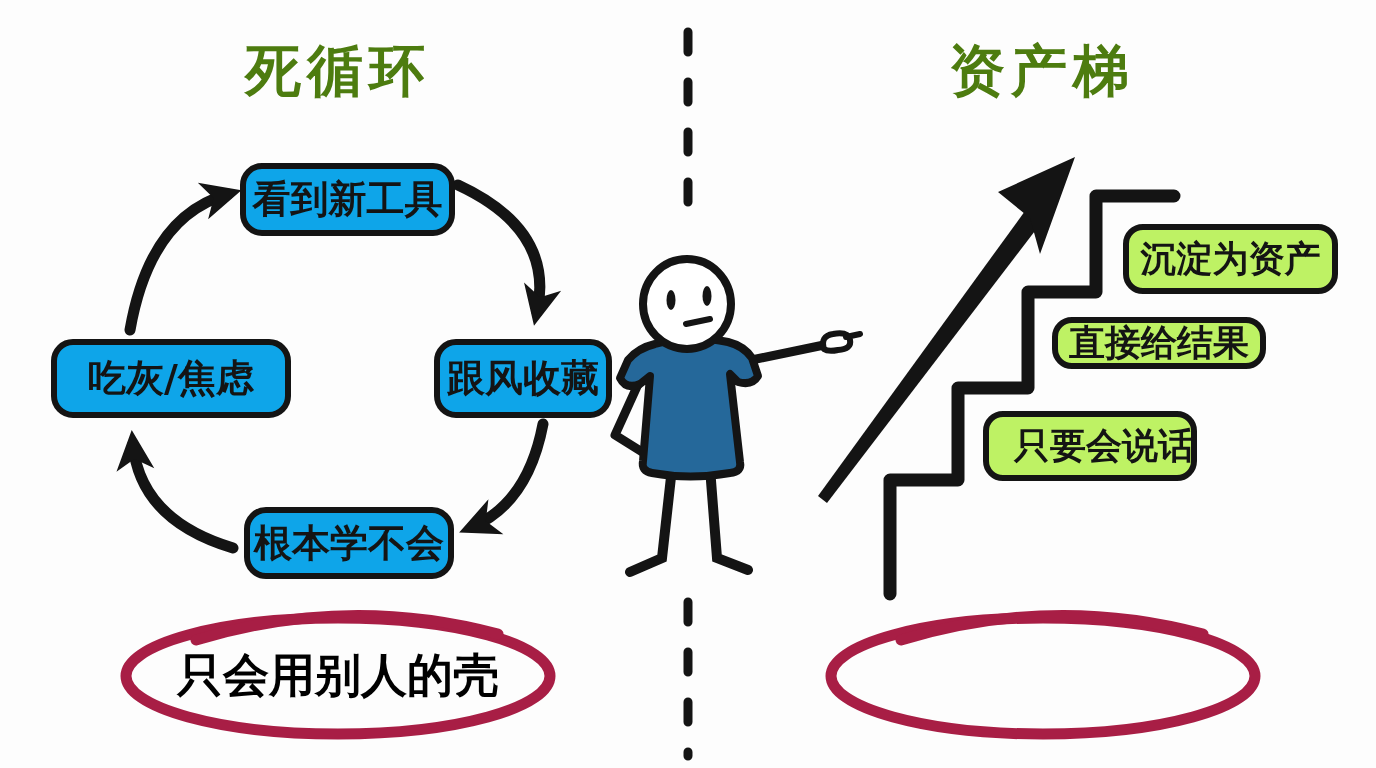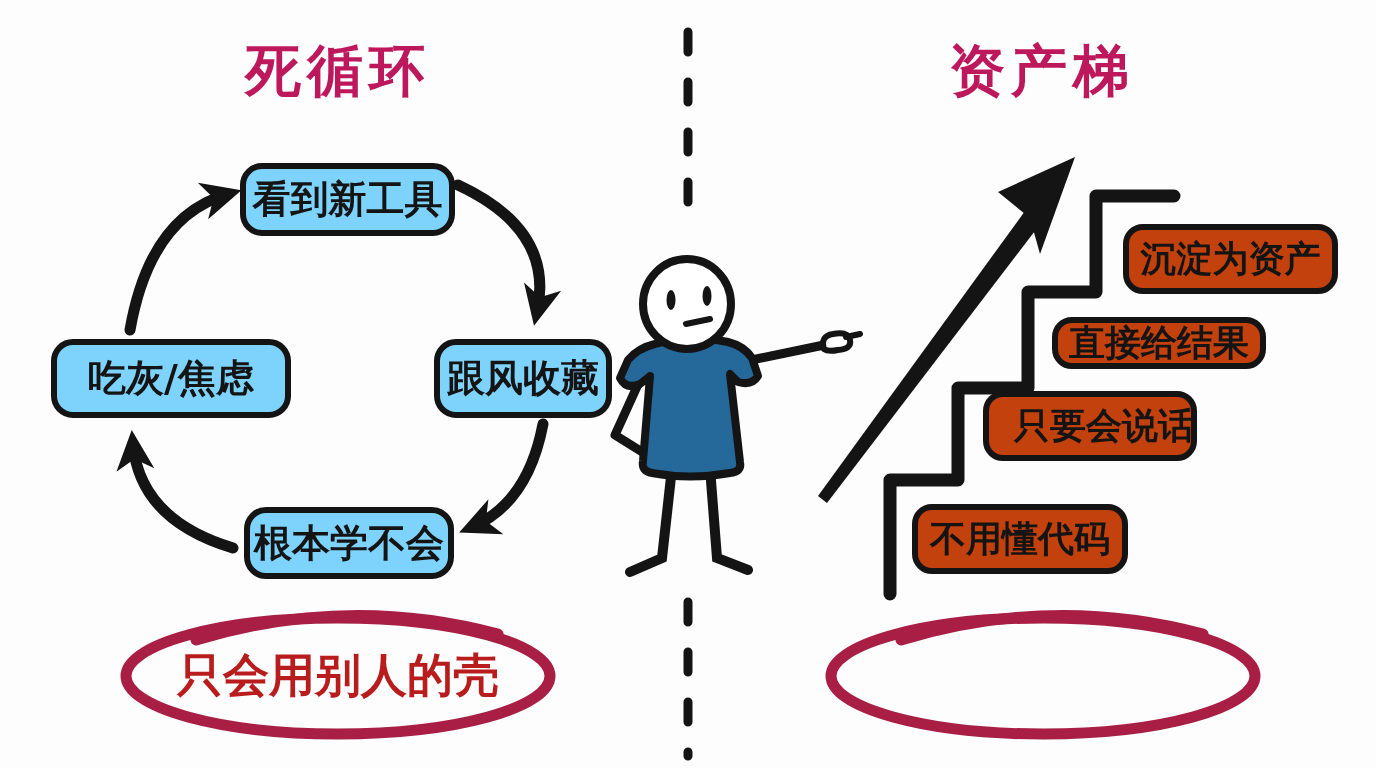--- a/index.html
+++ b/index.html
@@ -19,60 +19,60 @@
     position: absolute;
     inset: 0;
   }
   .ttl {
     position: absolute;
     display: flex;
     align-items: center;
     justify-content: center;
     font-size: 56px;
     font-weight: 700;
-    color: #be185d;
+    color: #4d7c0f;
     letter-spacing: 6px;
     white-space: nowrap;
   }
   .node {
     position: absolute;
     display: flex;
     align-items: center;
     justify-content: center;
-    background: #7dd3fc;
+    background: #0ea5e9;
     border: 6px solid #141414;
     border-radius: 22px;
     font-size: 38px;
     font-weight: 700;
     color: #141414;
     white-space: nowrap;
     box-sizing: border-box;
   }
   .step {
     position: absolute;
     display: flex;
     align-items: center;
     justify-content: center;
-    background: #c2410c;
+    background: #bef264;
     border: 6px solid #141414;
     border-radius: 20px;
     font-size: 36px;
     font-weight: 700;
     color: #141414;
     white-space: nowrap;
     box-sizing: border-box;
   }
   .concl {
     position: absolute;
     display: flex;
     align-items: center;
     justify-content: center;
     font-size: 46px;
     font-weight: 700;
-    color: #b91c1c;
+    color: #000000;
     white-space: nowrap;
   }
 </style>
 </head>
 <body>
 
 <div class="canvas">
 
   <svg class="layer" width="1376" height="768" viewBox="0 0 1376 768">
     <defs>
@@ -134,20 +134,19 @@
   </svg>
 
   <div class="ttl" style="left:188px; top:38px; width:300px; height:68px;">死循环</div>
   <div class="ttl" style="left:892px; top:38px; width:300px; height:68px;">资产梯</div>
 
   <div class="node" style="left:240px; top:163px; width:215px; height:73px;">看到新工具</div>
   <div class="node" style="left:434px; top:339px; width:178px; height:79px;">跟风收藏</div>
   <div class="node" style="left:244px; top:507px; width:210px; height:72px;">根本学不会</div>
   <div class="node" style="left:51px; top:339px; width:240px; height:79px;">吃灰/焦虑</div>
 
-  <div class="step" style="left:912px; top:504px; width:216px; height:70px;">不用懂代码</div>
-  <div class="step" style="left:983px; top:391px; width:214px; height:70px;padding-left:28px;">只要会说话</div>
+  <div class="step" style="left:983px; top:411px; width:214px; height:70px;padding-left:28px;">只要会说话</div>
   <div class="step" style="left:1052px; top:317px; width:214px; height:52px;">直接给结果</div>
   <div class="step" style="left:1123px; top:224px; width:215px; height:70px;">沉淀为资产</div>
 
   <div class="concl" style="left:138px; top:642px; width:400px; height:68px;">只会用别人的壳</div>
 
 </div>
 
 </body></html>

